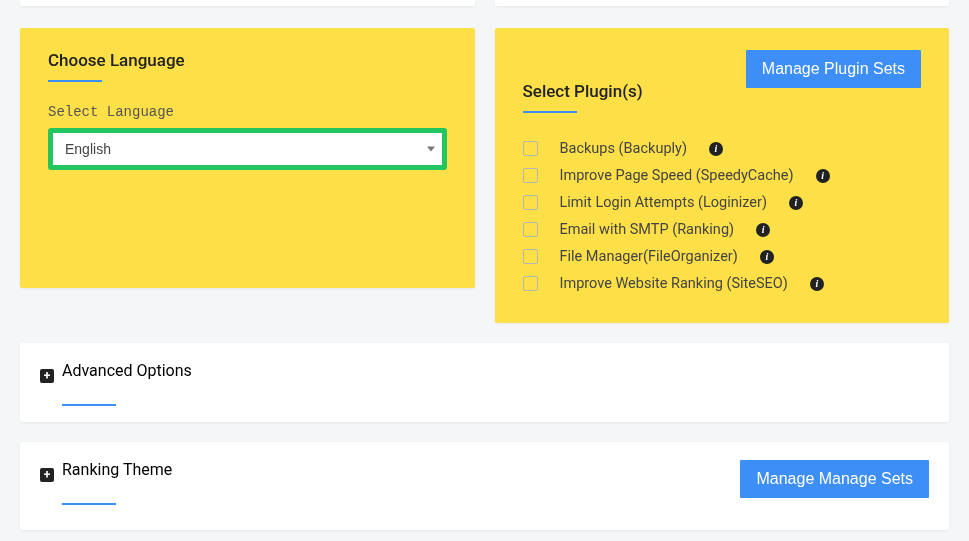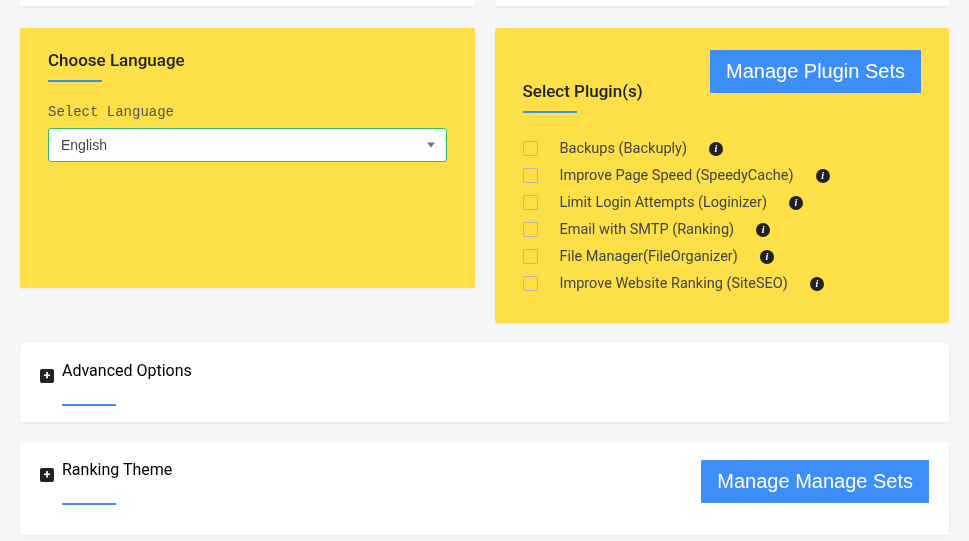--- a/index.html
+++ b/index.html
@@ -51,21 +51,21 @@
       font-family: Liberation Mono, monospace;
     }
     .select-wrap {
       position: relative;
     }
     select.select {
       width: 100%;
       padding: 8px 30px 8px 12px;
       font-size: 14px;
       color: #444;
-      border: 1px solid #22c55e;
+      border: 5px solid #22c55e;
       border-radius: 3px;
       background: #fff;
       appearance: none;
       -webkit-appearance: none;
       cursor: pointer;
     }
     .select-wrap::after {
       content: "";
       position: absolute;
       right: 12px;
@@ -81,21 +81,21 @@
       display: flex;
       justify-content: space-between;
       align-items: flex-start;
       margin-bottom: 14px;
     }
     .plugin-head .section-title { margin-bottom: 0; margin-top: 31px; }
     .btn {
       background: #3d8ef7;
       color: #fff;
       border: none;
-      font-size: 20px;
+      font-size: 16px;
       padding: 10px 16px;
       border-radius: 1px;
       cursor: pointer;
       white-space: nowrap;
     }
     .plugin-list {
       list-style: none;
       padding-top: 10px;
     }
     .plugin-item {

